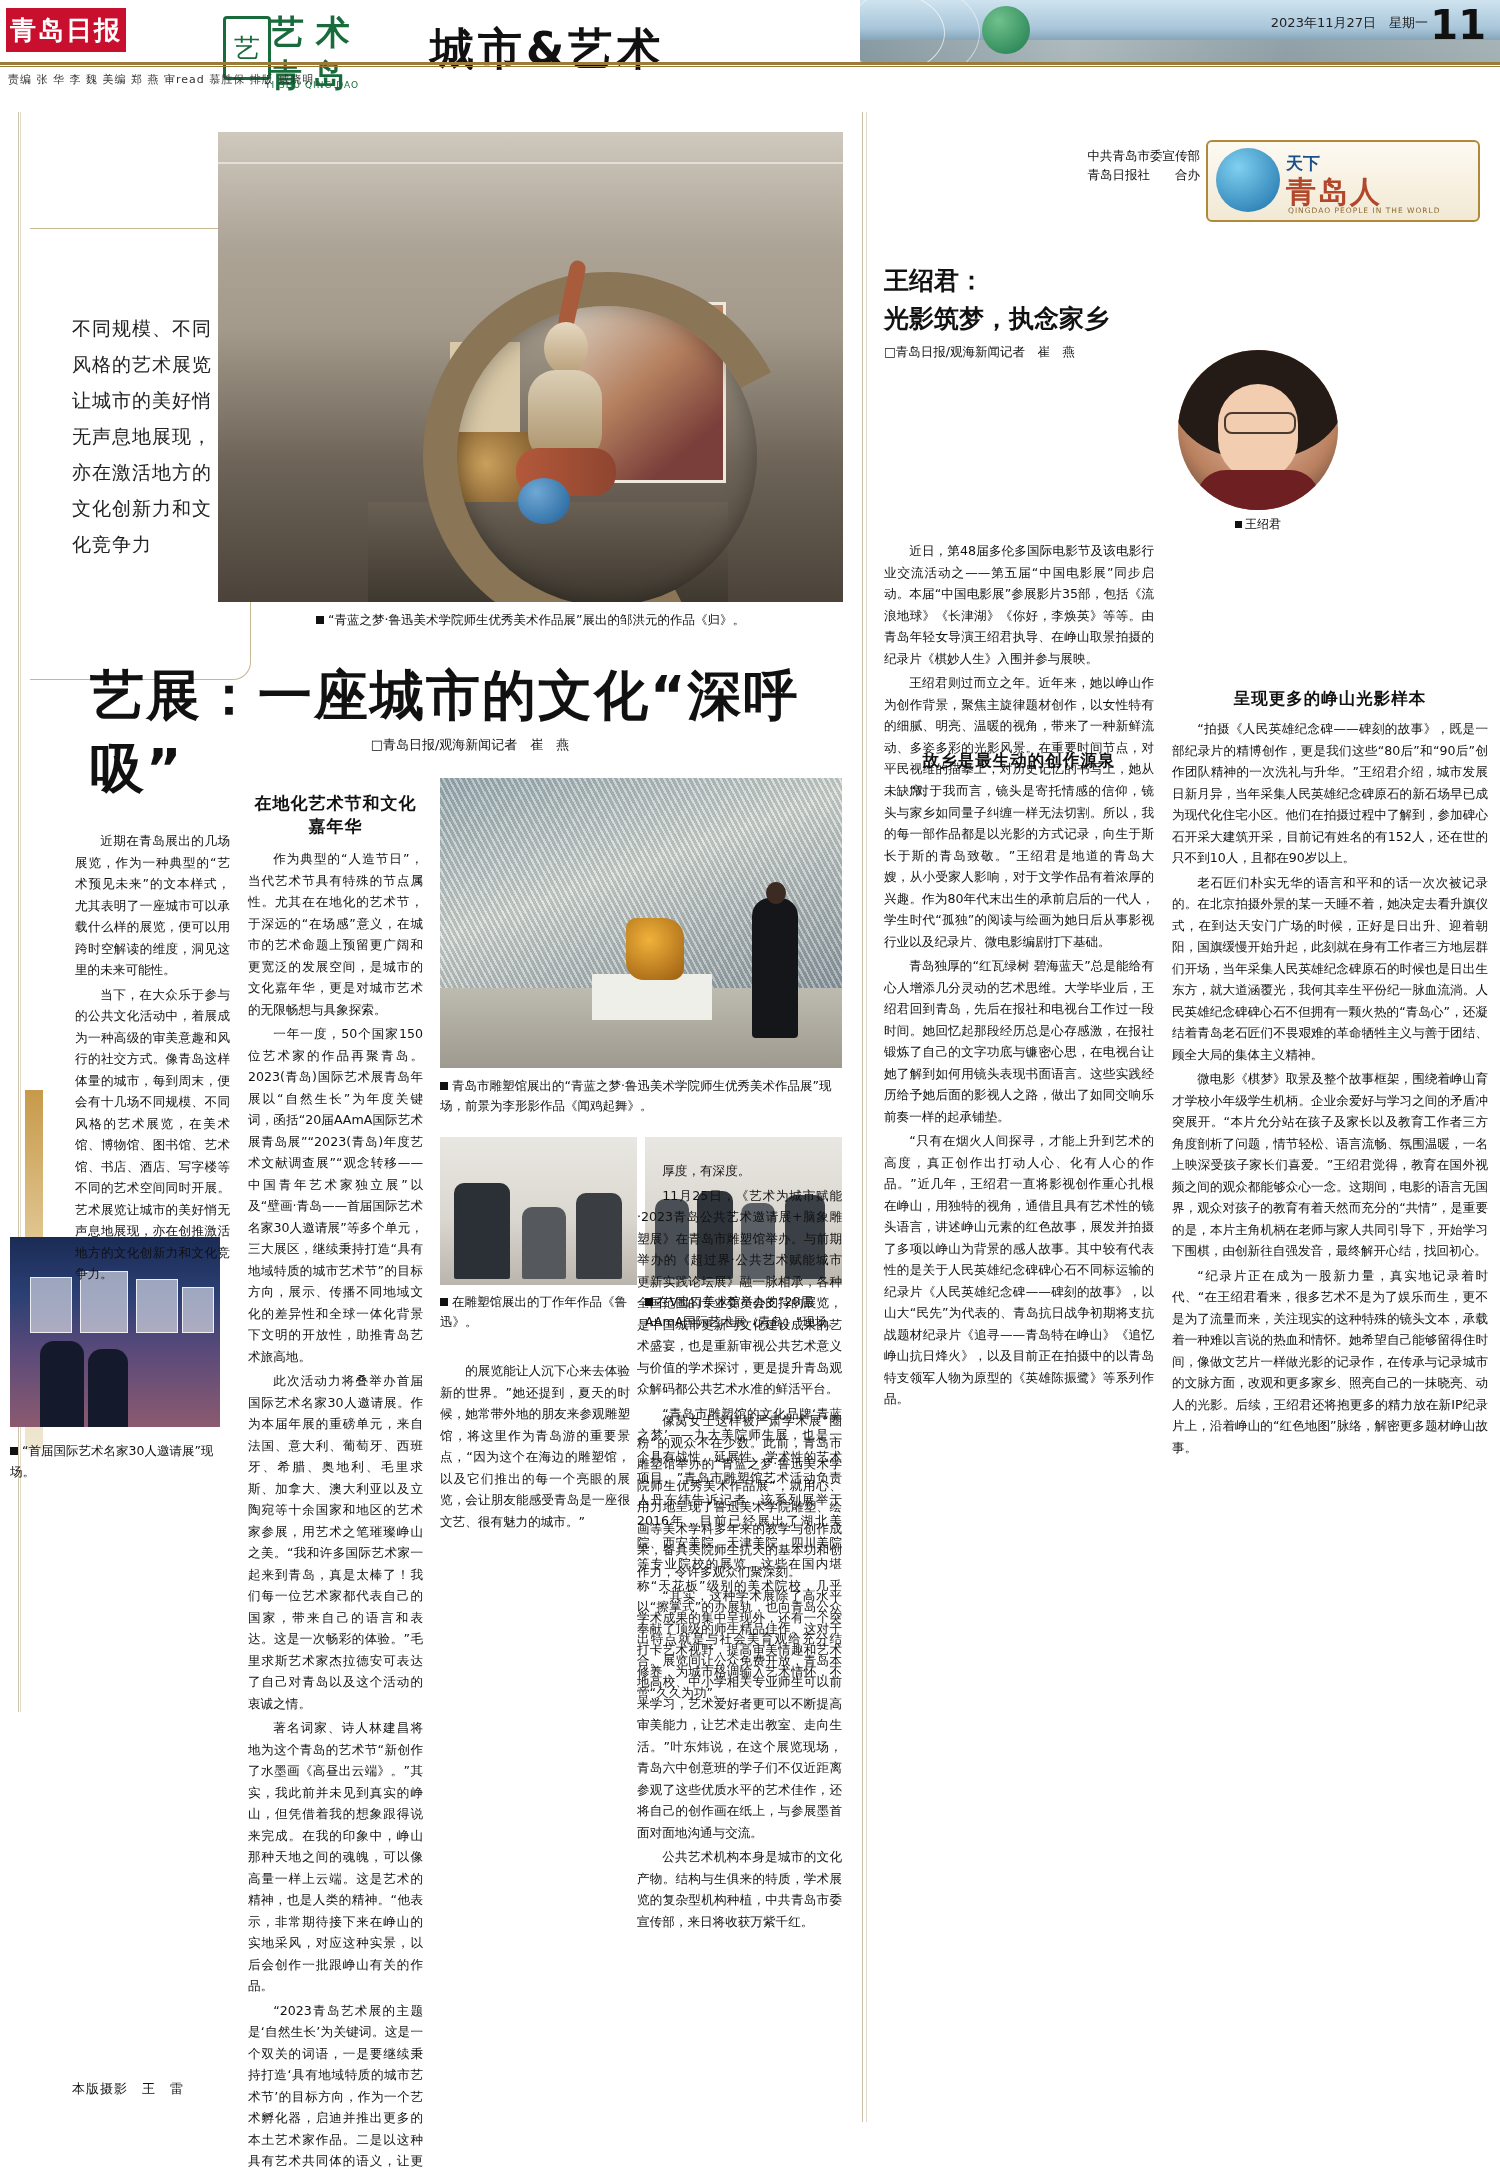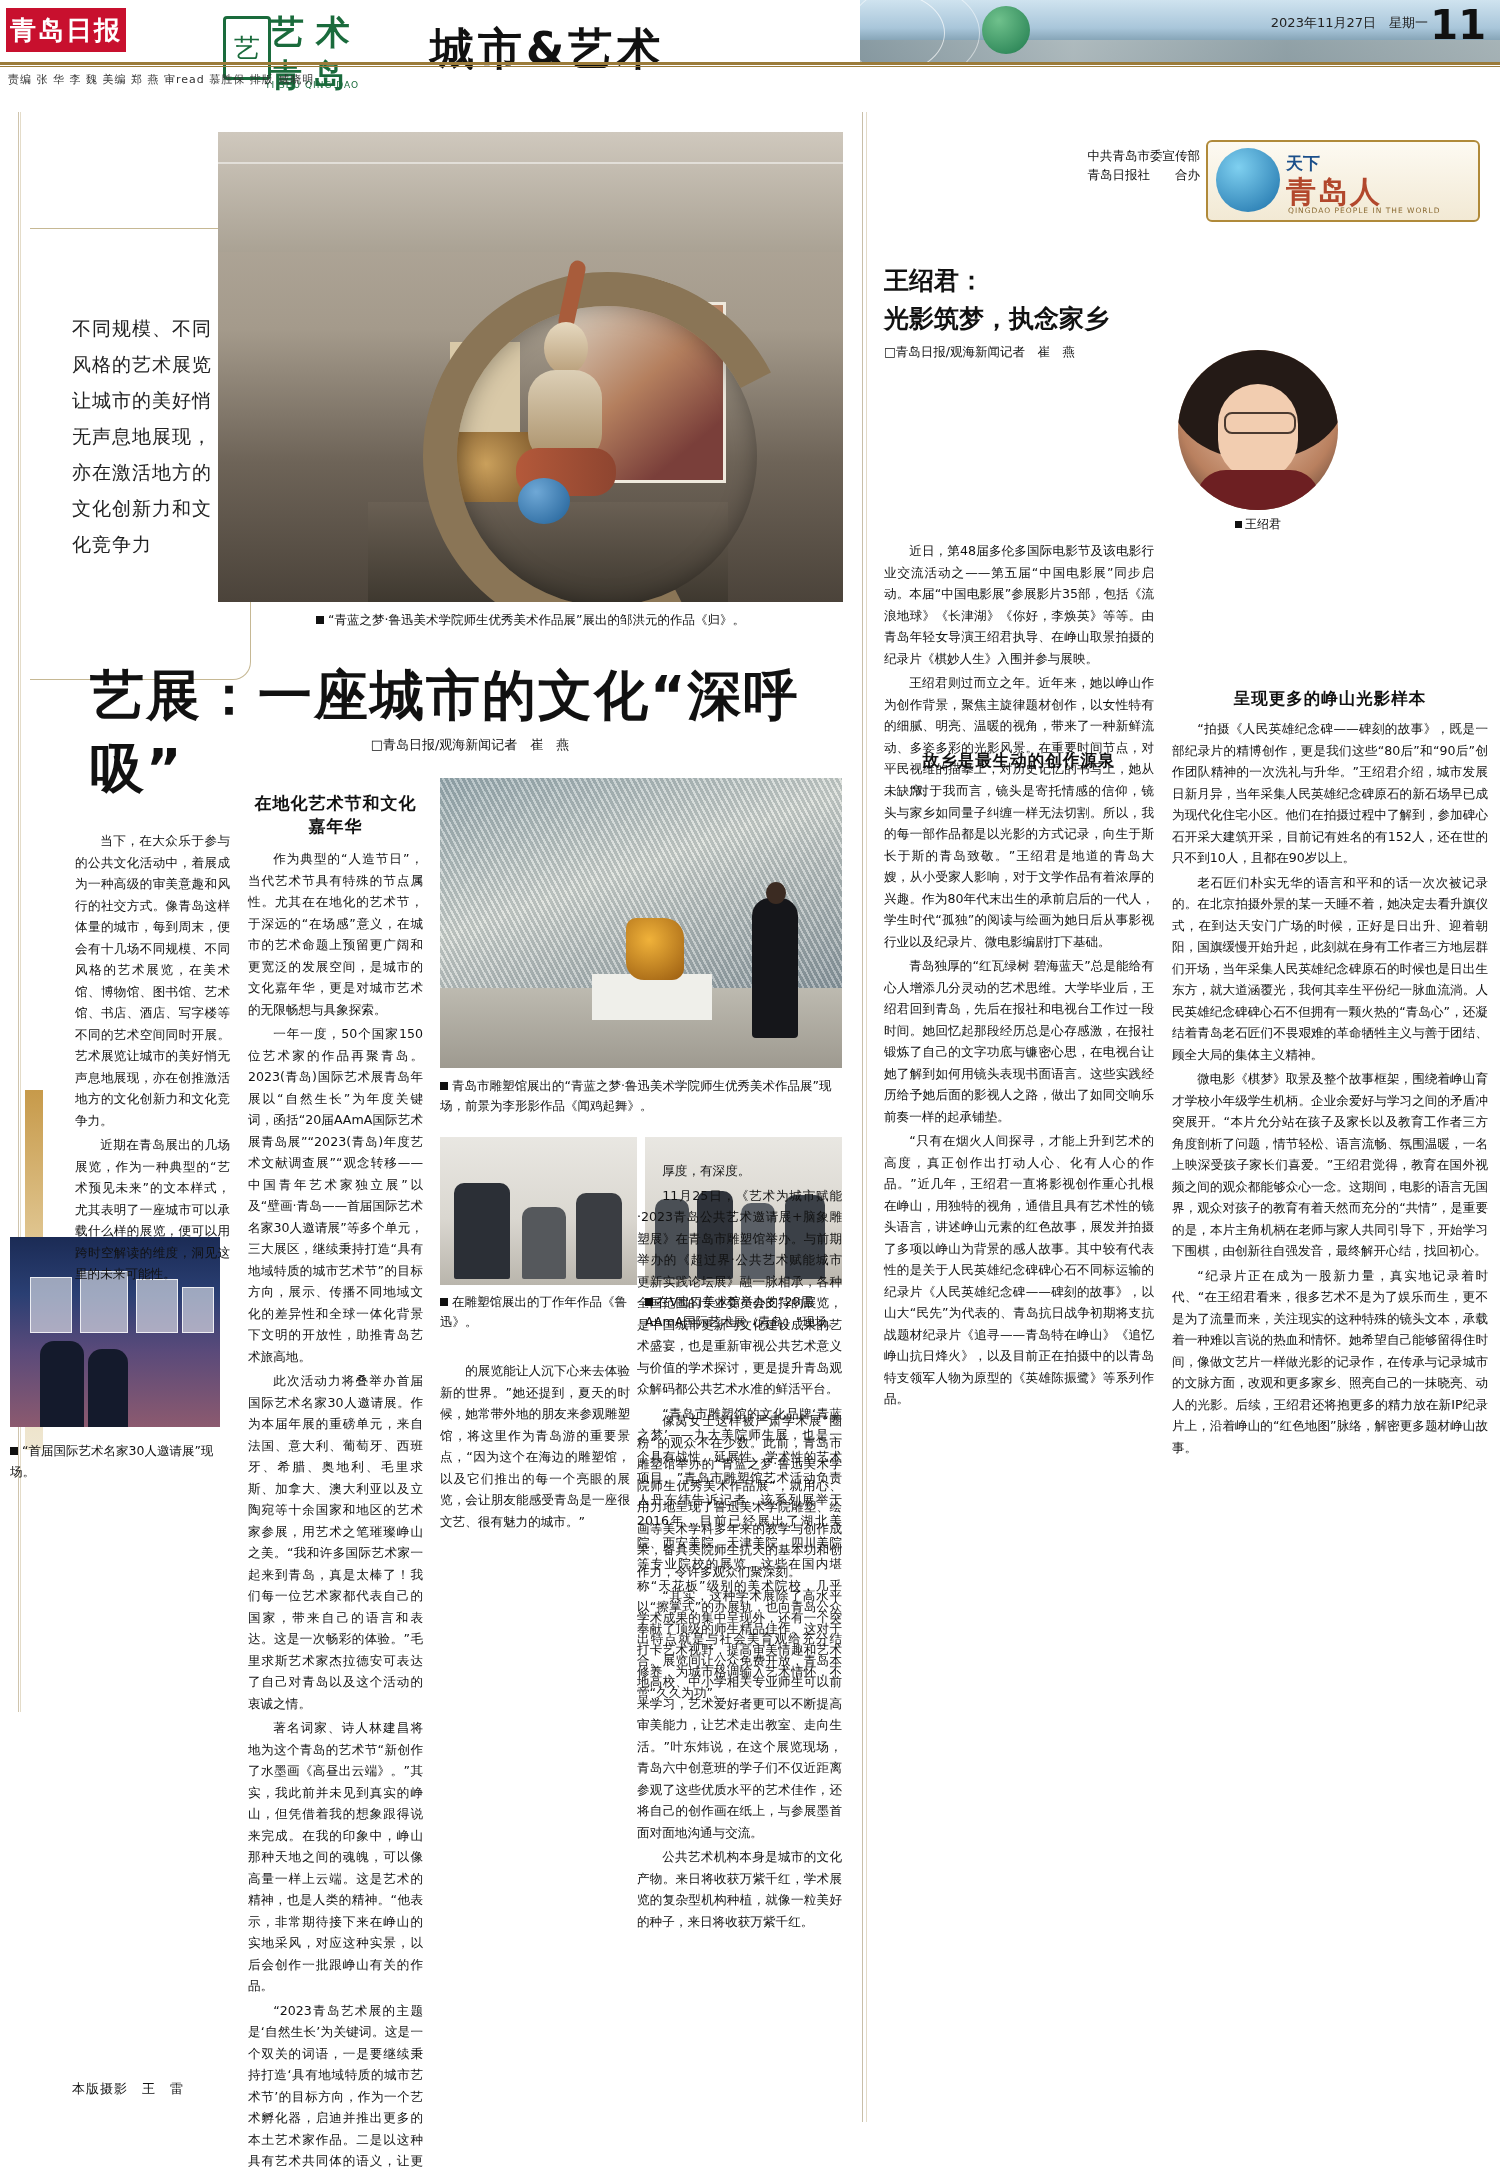--- a/index.html
+++ b/index.html
@@ -241,22 +241,22 @@
       <div class="mp-ball"></div>
     </div>
   </div>
   <div class="cap-main"><span class="sq"></span><span>“青蓝之梦·鲁迅美术学院师生优秀美术作品展”展出的邹洪元的作品《归》。</span></div>
 
   <div class="headline">艺展：一座城市的文化“深呼吸”</div>
   <div class="byline">□青岛日报/观海新闻记者　崔　燕</div>
 
   <div class="colA">
     <div class="bodytext">
+      <p>近期在青岛展出的几场展览，作为一种典型的“艺术预见未来”的文本样式，尤其表明了一座城市可以承载什么样的展览，便可以用跨时空解读的维度，洞见这里的未来可能性。</p>
       <p>当下，在大众乐于参与的公共文化活动中，着展成为一种高级的审美意趣和风行的社交方式。像青岛这样体量的城市，每到周末，便会有十几场不同规模、不同风格的艺术展览，在美术馆、博物馆、图书馆、艺术馆、书店、酒店、写字楼等不同的艺术空间同时开展。艺术展览让城市的美好悄无声息地展现，亦在创推激活地方的文化创新力和文化竞争力。</p>
-      <p>近期在青岛展出的几场展览，作为一种典型的“艺术预见未来”的文本样式，尤其表明了一座城市可以承载什么样的展览，便可以用跨时空解读的维度，洞见这里的未来可能性。</p>
     </div>
   </div>
 
   <div class="colB">
     <div class="sec-h">在地化艺术节和文化嘉年华</div>
     <div class="bodytext">
       <p>作为典型的“人造节日”，当代艺术节具有特殊的节点属性。尤其在在地化的艺术节，于深远的“在场感”意义，在城市的艺术命题上预留更广阔和更宽泛的发展空间，是城市的文化嘉年华，更是对城市艺术的无限畅想与具象探索。</p>
       <p>一年一度，50个国家150位艺术家的作品再聚青岛。2023(青岛)国际艺术展青岛年展以“自然生长”为年度关键词，函括“20届AAmA国际艺术展青岛展”“2023(青岛)年度艺术文献调查展”“观念转移——中国青年艺术家独立展”以及“壁画·青岛——首届国际艺术名家30人邀请展”等多个单元，三大展区，继续秉持打造“具有地域特质的城市艺术节”的目标方向，展示、传播不同地域文化的差异性和全球一体化背景下文明的开放性，助推青岛艺术旅高地。</p>
       <p>此次活动力将叠举办首届国际艺术名家30人邀请展。作为本届年展的重磅单元，来自法国、意大利、葡萄牙、西班牙、希腊、奥地利、毛里求斯、加拿大、澳大利亚以及立陶宛等十余国家和地区的艺术家参展，用艺术之笔璀璨峥山之美。“我和许多国际艺术家一起来到青岛，真是太棒了！我们每一位艺术家都代表自己的国家，带来自己的语言和表达。这是一次畅彩的体验。”毛里求斯艺术家杰拉德安可表达了自己对青岛以及这个活动的衷诚之情。</p>
       <p>著名词家、诗人林建昌将地为这个青岛的艺术节“新创作了水墨画《高昼出云端》。”其实，我此前并未见到真实的峥山，但凭借着我的想象跟得说来完成。在我的印象中，峥山那种天地之间的魂魄，可以像高量一样上云端。这是艺术的精神，也是人类的精神。“他表示，非常期待接下来在峥山的实地采风，对应这种实景，以后会创作一批跟峥山有关的作品。</p>
@@ -303,21 +303,21 @@
 
   <div style="position:absolute;left:440px;top:1360px;width:190px;">
     <div class="bodytext">
       <p>的展览能让人沉下心来去体验新的世界。”她还提到，夏天的时候，她常带外地的朋友来参观雕塑馆，将这里作为青岛游的重要景点，“因为这个在海边的雕塑馆，以及它们推出的每一个亮眼的展览，会让朋友能感受青岛是一座很文艺、很有魅力的城市。”</p>
     </div>
   </div>
   <div style="position:absolute;left:637px;top:1410px;width:205px;">
     <div class="bodytext">
       <p>像莴女士这样被严肃学术展“圈粉”的观众不在少数。此前，青岛市雕塑馆举办的“青蓝之梦·鲁迅美术学院师生优秀美术作品展”，就用心、用力地呈现了鲁迅美术学院雕塑、绘画等美术学科多年来的教学与创作成果，备具美院师生抗天的基本功和创作力，令许多观众们聚深刻。</p>
       <p>“其实，这种学术展除了高水平学术成果的集中呈现外，还有一个突出特点就是与社会美育观给充分结合。展览间让公众免费开放，青岛本地高校、中小学相关专业师生可以前来学习，艺术爱好者更可以不断提高审美能力，让艺术走出教室、走向生活。”叶东炜说，在这个展览现场，青岛六中创意班的学子们不仅近距离参观了这些优质水平的艺术佳作，还将自己的创作画在纸上，与参展墨首面对面地沟通与交流。</p>
-      <p>公共艺术机构本身是城市的文化产物。来日将收获万紫千红，学术展览的复杂型机构种植，就像一粒美好的种子，来日将收获万紫千红。</p>
+      <p>公共艺术机构本身是城市的文化产物。结构与生俱来的特质，学术展览的复杂型机构种植，中共青岛市委宣传部，来日将收获万紫千红。</p>
     </div>
   </div>
 
   <div class="rail"></div>
   <div class="rail2"></div>
 
   <div class="brandbar">
     <div class="bb-text" style="white-space:pre-line;">中共青岛市委宣传部
 青岛日报社　　合办</div>
     <div class="bb-logo">

